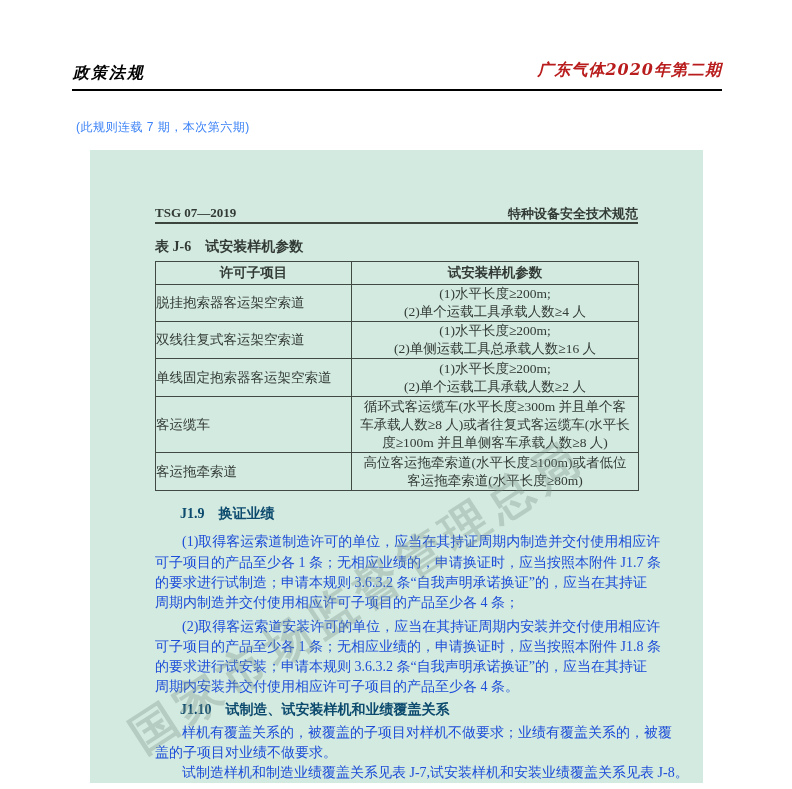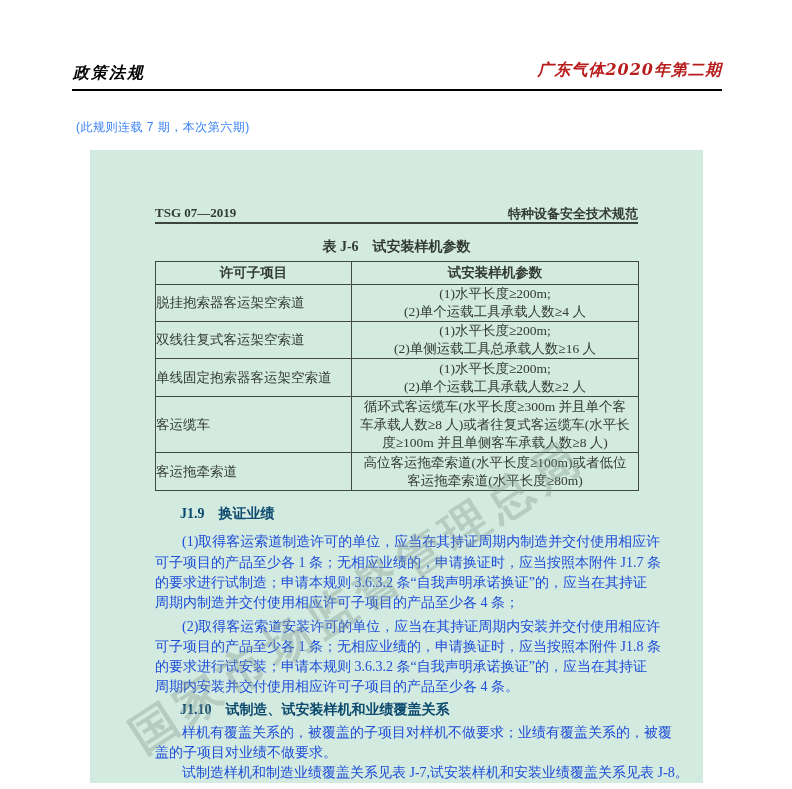--- a/index.html
+++ b/index.html
@@ -22,21 +22,21 @@
     font-family:"Liberation Sans", sans-serif;letter-spacing:0.5px;
   }
   
   .scan-page{
     position:absolute;left:90px;top:150px;width:613px;height:633px;
     background:#d3eae0;overflow:hidden;color:#333b36;
   }
   .doc-code{position:absolute;left:65px;top:55px;font-size:13px;font-weight:bold;white-space:nowrap;}
   .doc-title{position:absolute;left:65px;top:55px;width:483px;text-align:right;font-size:13px;font-weight:bold;white-space:nowrap;}
   .scan-rule{position:absolute;left:65px;top:72px;width:483px;height:2px;background:#3c463f;}
-  .table-title{position:absolute;left:65px;top:88px;width:483px;text-align:center;font-size:14px;font-weight:bold;white-space:nowrap;}
+  .table-title{position:absolute;left:65px;top:88px;width:483px;font-size:14px;font-weight:bold;white-space:nowrap;}
   
   .params-table{
     position:absolute;left:65px;top:111px;width:483px;border-collapse:collapse;
     table-layout:fixed;font-size:13.5px;color:#333b36;
   }
   .params-table th,.params-table td{border:1.5px solid #404a43;padding:0;}
   .params-table th{height:22px;font-size:13.5px;font-weight:bold;text-align:center;}
   .cell-item{text-align:left;vertical-align:middle;white-space:nowrap;}
   .cell-params{padding:2px 4px 2px 8px;vertical-align:middle;text-align:center;}
   .cell-params .pline{line-height:18px;white-space:nowrap;}

